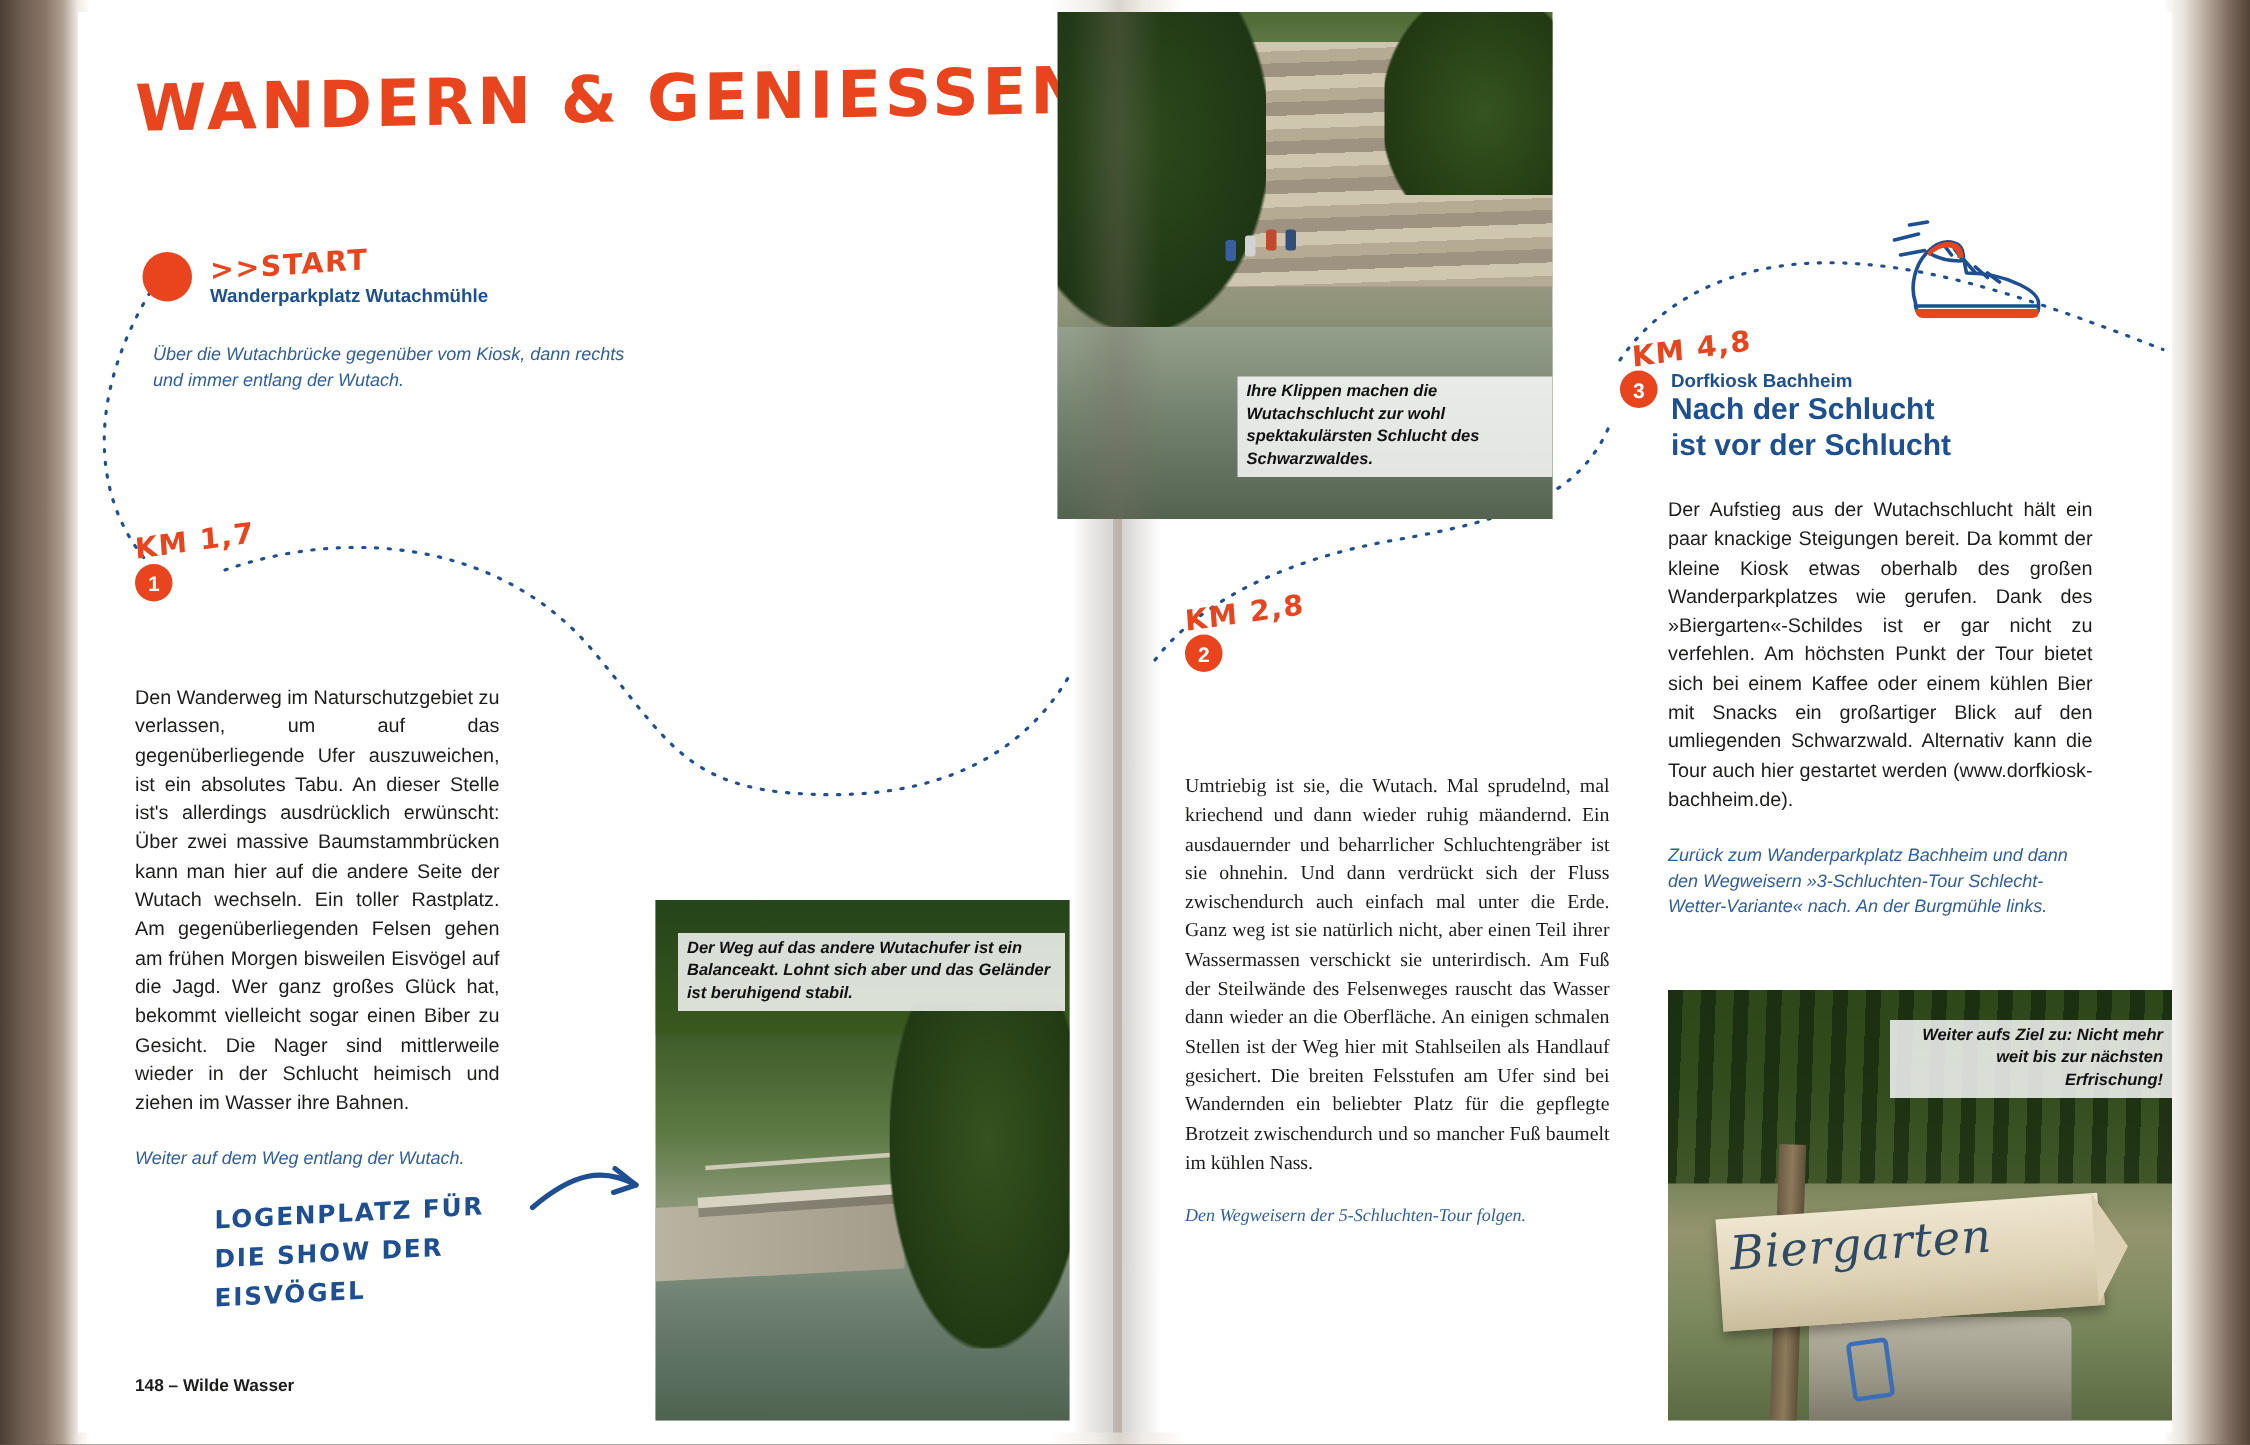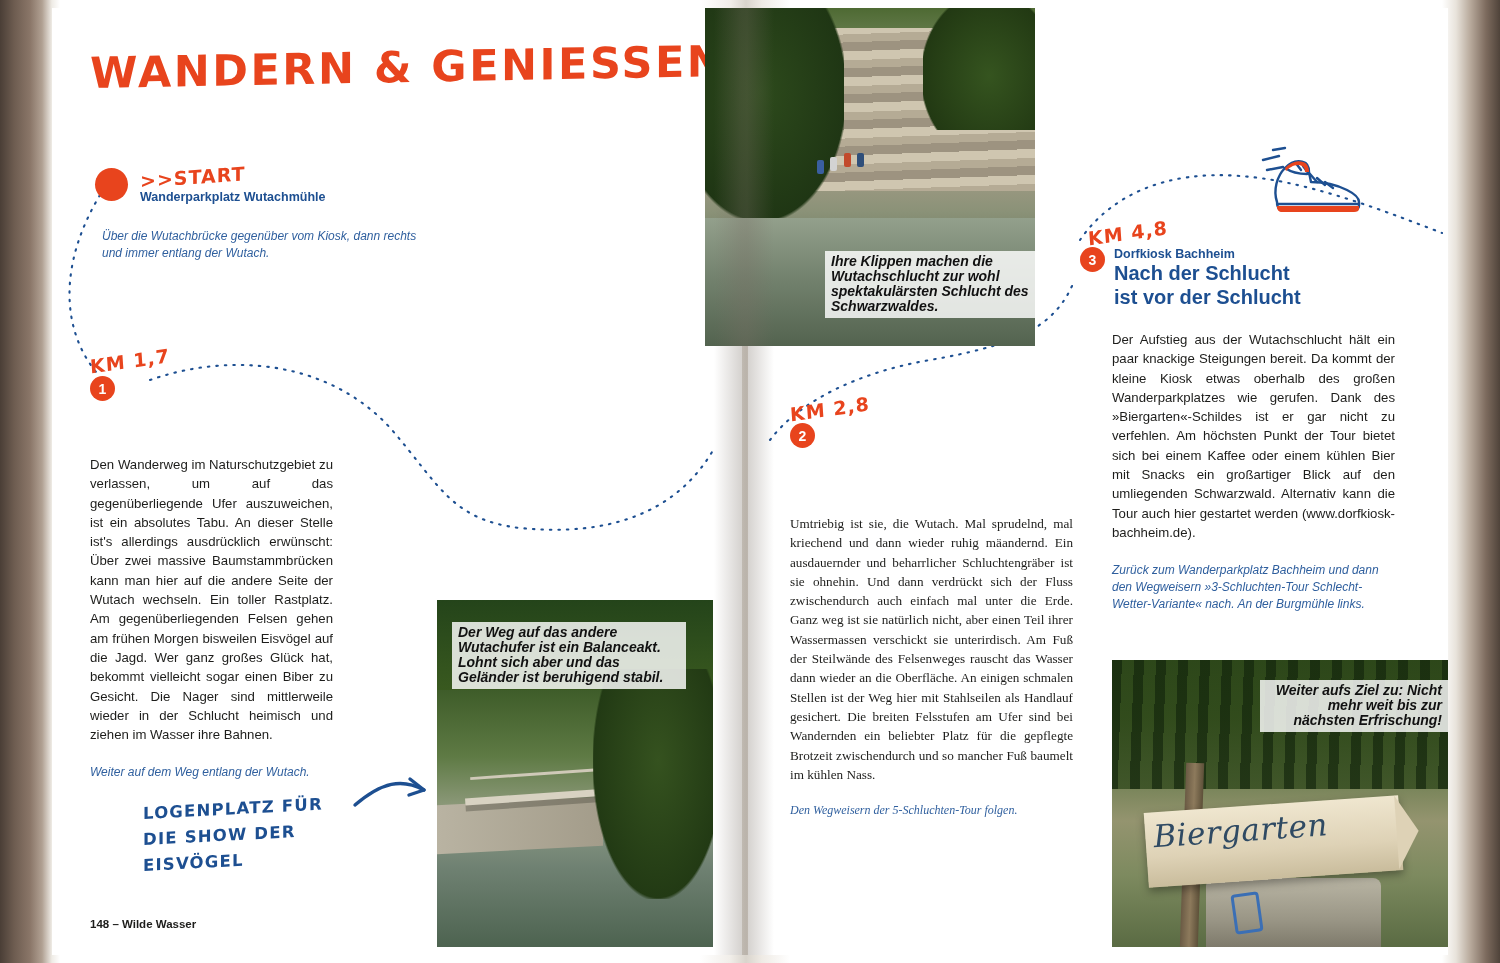--- a/index.html
+++ b/index.html
@@ -76,21 +76,21 @@
   #start-label .st {
     font-family:"DejaVu Sans", sans-serif; font-weight:bold; font-size:19px;
     color:#e8441d; letter-spacing:1px; transform:skewY(-4deg); display:inline-block;
   }
   #start-label .sub { display:block; margin-top:2px; }
 
   
   .photo { position:absolute; overflow:hidden; }
   .cap {
     position:absolute; background:rgba(255,255,255,.82); color:#111;
-    font-size:14px; line-height:15px; font-style:italic; font-weight:bold;
+    font-size:11px; line-height:15px; font-style:italic; font-weight:bold;
     padding:3px 6px 4px 6px;
   }
 
   
   #photo-bell { left:437px; top:133px; width:276px; height:365px;
     background:
       radial-gradient(circle at 30% 45%, rgba(140,120,190,.85) 0 5%, rgba(0,0,0,0) 6%),
       radial-gradient(circle at 52% 30%, rgba(150,130,200,.8) 0 4%, rgba(0,0,0,0) 5%),
       radial-gradient(circle at 62% 58%, rgba(130,110,180,.8) 0 5%, rgba(0,0,0,0) 6%),
       linear-gradient(145deg,#6d7a4e 0%,#4e5c38 22%,#8c8f78 45%,#a9a294 60%,#7e8263 78%,#55603c 100%);
@@ -119,21 +119,21 @@
   #photo-bridge .water { position:absolute; left:0; top:62%; width:100%; height:38%;
     background:linear-gradient(180deg,#8d9b86,#6f8172 40%,#4d6350); }
   #photo-bridge .gravel { position:absolute; left:0; top:58%; width:60%; height:14%;
     background:linear-gradient(90deg,#b9b3a2,#a39c8a); transform:skewY(-3deg); }
   #photo-bridge .bridge { position:absolute; left:10%; top:55%; width:78%; height:7px;
     background:#d8d2c2; transform:rotate(-4deg); box-shadow:0 6px 0 rgba(60,60,50,.35); }
   #photo-bridge .rail { position:absolute; left:12%; top:49%; width:74%; height:3px;
     background:#cfc9b8; transform:rotate(-4deg); }
   #photo-bridge .bush { position:absolute; right:-10px; top:20%; width:130px; height:230px;
     background:radial-gradient(ellipse at 50% 40%, #35521f, #223a14 70%, rgba(0,0,0,0) 72%); }
-  #cap-bridge { left:15px; top:22px; width:234px; }
+  #cap-bridge { left:15px; top:22px; width:258px; }
 
   
   #photo-gorge { left:705px; top:8px; width:330px; height:338px;
     background:linear-gradient(180deg,#4e6a33 0%,#6a7f52 10%,#b7ad97 26%,#a79d88 46%,#8b9278 60%,#6e7d63 72%,#5b6f57 100%);
   }
   #photo-gorge .cliff { position:absolute; left:20%; top:6%; width:80%; height:48%;
     background:repeating-linear-gradient(178deg,#cfc6b0 0 9px,#b5ab95 9px 17px,#9d9380 17px 26px); }
   #photo-gorge .trees { position:absolute; left:0; top:0; width:42%; height:62%;
     background:radial-gradient(ellipse at 40% 40%, #2d4a1c, #1f3614 72%, rgba(0,0,0,0) 74%); }
   #photo-gorge .trees2 { position:absolute; right:-6%; top:-4%; width:40%; height:40%;

